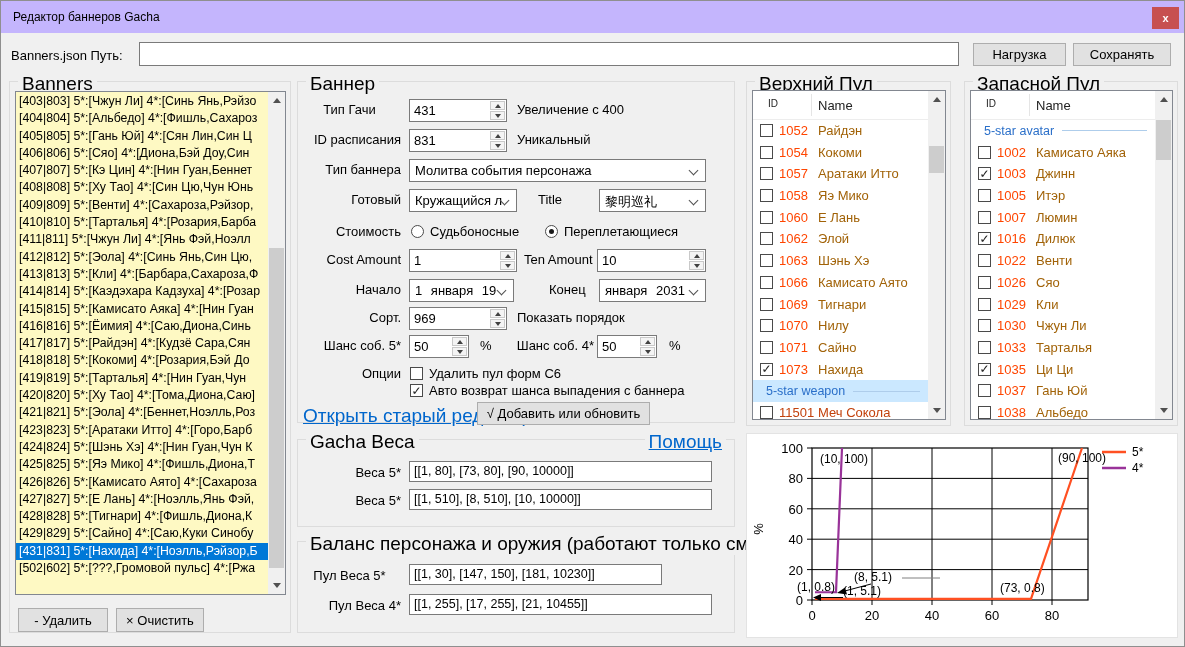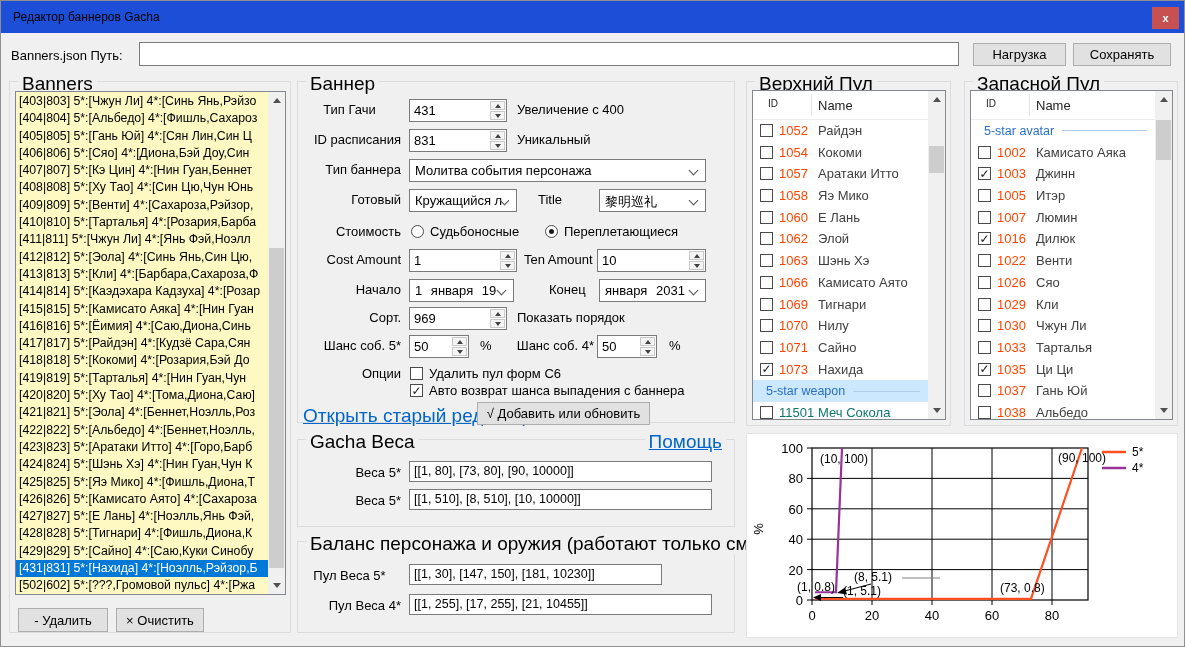--- a/index.html
+++ b/index.html
@@ -4,21 +4,21 @@
 <style>
   * { box-sizing: border-box; margin: 0; padding: 0; }
   html,body { width:1185px; height:647px; }
   body {
     font-family: "Liberation Sans", sans-serif;
     background:#f0f0f0; position:relative; overflow:hidden;
     border:1px solid #8f8f8f;
   }
   .abs { position:absolute; }
   
-  .titlebar { position:absolute; left:0; top:0; width:100%; height:32px; background:#1d4ed8; }
+  .titlebar { position:absolute; left:0; top:0; width:100%; height:32px; background:#c4b5fd; }
   .title-text { position:absolute; left:12px; top:9px; font-size:12px; color:#000; }
   .close-btn { position:absolute; right:5px; top:6px; width:27px; height:22px; background:#c75050;
     color:#fff; font-size:11px; font-weight:bold; display:flex; align-items:center; justify-content:center; cursor:pointer; }
   
   .lbl { position:absolute; font-size:13px; color:#000; white-space:nowrap; }
   .textbox { position:absolute; background:#fff; border:1px solid #7a7a7a; font-size:12.5px; padding:2px 4px; white-space:nowrap; overflow:hidden; }
   .btn { position:absolute; background:#e1e1e1; border:1px solid #adadad; font-size:13px; color:#000;
     display:flex; align-items:center; justify-content:center; cursor:pointer; white-space:nowrap; }
   
   .groupbox { position:absolute; border:1px solid #dcdcdc; }
@@ -56,22 +56,22 @@
   
   .pool-list { position:absolute; background:#fff; border:1px solid #828790; overflow:hidden; }
   .pool-header { position:absolute; left:0; top:0; right:17px; height:29px; border-bottom:1px solid #ededed; }
   .pool-header .hid { position:absolute; left:15px; top:7px; font-size:10px; color:#222; }
   .pool-header .hname { position:absolute; left:65px; top:7px; font-size:13px; color:#222; }
   .pool-header .colline { position:absolute; left:58px; top:3px; bottom:3px; width:1px; background:#e5e5e5; }
   .pool-rows { position:absolute; left:0; top:29px; right:17px; bottom:0; overflow:hidden; }
   .pool-row { position:relative; height:21.7px; }
   .pool-row .cb { left:7px; top:4px; }
   .pool-row .pid { position:absolute; left:26px; top:3px; font-size:13px; color:#ff4500; }
-  .pool-row .pname { position:absolute; left:65px; top:3px; font-size:13px; color:#404040; white-space:nowrap; }
-  .pool-row.dark .pid, .pool-row.dark .pname { color:#0f766e; }
+  .pool-row .pname { position:absolute; left:65px; top:3px; font-size:13px; color:#a16207; white-space:nowrap; }
+  .pool-row.dark .pid, .pool-row.dark .pname { color:#c2410c; }
   .pool-sep { position:relative; height:21.7px; display:flex; align-items:center; padding-left:13px; }
   .pool-sep.hl { background:#cbe8ff; }
   .pool-sep .septext { font-size:12.5px; color:#2a6fc9; white-space:nowrap; }
   .pool-sep .sepline { flex:1; height:1px; background:#aecdeb; margin:0 8px 0 8px; }
   
   .chartpanel { position:absolute; left:745px; top:432px; width:432px; height:205px; background:#fff; border:1px solid #e3e3e3; }
 </style>
 </head>
 <body>
 
@@ -101,21 +101,20 @@
         <div class="list-item">[412|812] 5*:[Эола] 4*:[Синь Янь,Син Цю,</div>
         <div class="list-item">[413|813] 5*:[Кли] 4*:[Барбара,Сахароза,Ф</div>
         <div class="list-item">[414|814] 5*:[Каэдэхара Кадзуха] 4*:[Розар</div>
         <div class="list-item">[415|815] 5*:[Камисато Аяка] 4*:[Нин Гуан</div>
         <div class="list-item">[416|816] 5*:[Ёимия] 4*:[Саю,Диона,Синь</div>
         <div class="list-item">[417|817] 5*:[Райдэн] 4*:[Кудзё Сара,Сян </div>
         <div class="list-item">[418|818] 5*:[Кокоми] 4*:[Розария,Бэй До</div>
         <div class="list-item">[419|819] 5*:[Тарталья] 4*:[Нин Гуан,Чун </div>
         <div class="list-item">[420|820] 5*:[Ху Тао] 4*:[Тома,Диона,Саю]</div>
         <div class="list-item">[421|821] 5*:[Эола] 4*:[Беннет,Ноэлль,Роз</div>
-        <div class="list-item">[422|822] 5*:[Альбедо] 4*:[Беннет,Ноэлль,</div>
         <div class="list-item">[423|823] 5*:[Аратаки Итто] 4*:[Горо,Барб</div>
         <div class="list-item">[424|824] 5*:[Шэнь Хэ] 4*:[Нин Гуан,Чун К</div>
         <div class="list-item">[425|825] 5*:[Яэ Мико] 4*:[Фишль,Диона,Т</div>
         <div class="list-item">[426|826] 5*:[Камисато Аято] 4*:[Сахароза</div>
         <div class="list-item">[427|827] 5*:[Е Лань] 4*:[Ноэлль,Янь Фэй,</div>
         <div class="list-item">[428|828] 5*:[Тигнари] 4*:[Фишль,Диона,К</div>
         <div class="list-item">[429|829] 5*:[Сайно] 4*:[Саю,Куки Синобу</div>
         <div class="list-item selected">[431|831] 5*:[Нахида] 4*:[Ноэлль,Рэйзор,Б</div>
         <div class="list-item">[502|602] 5*:[???,Громовой пульс] 4*:[Ржа</div>
       </div>

